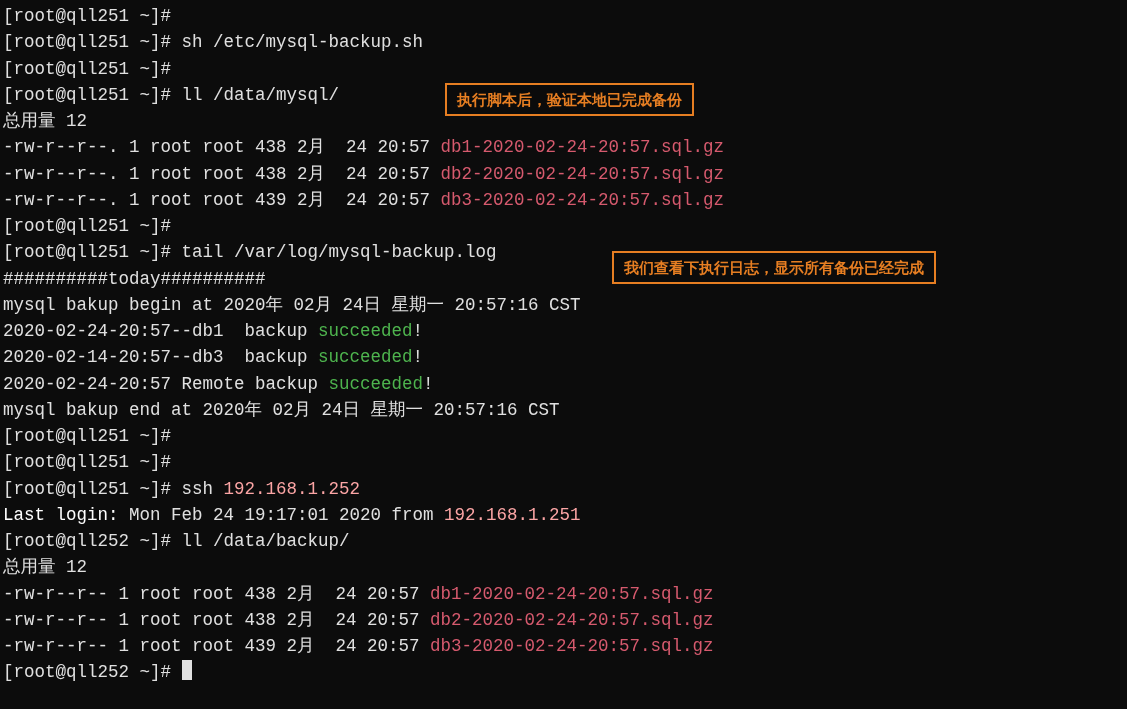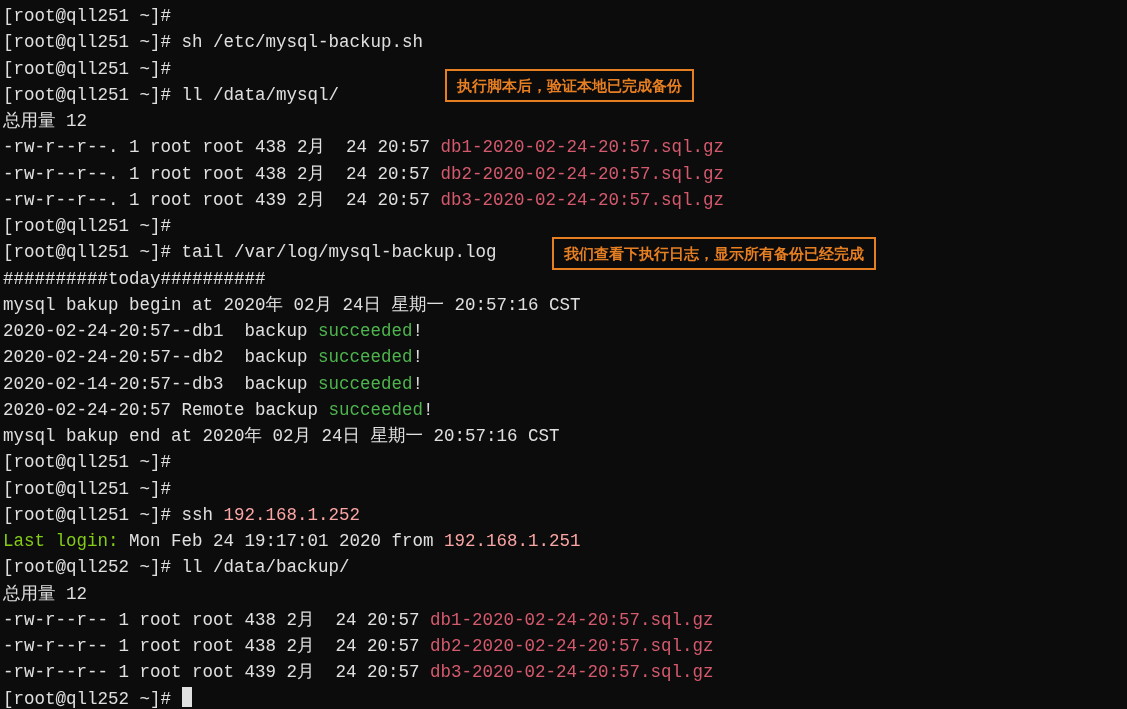--- a/index.html
+++ b/index.html
@@ -19,34 +19,35 @@
       position: relative;
     }
     .line {
       white-space: pre;
       position: relative;
     }
     .cmd { color: #e0e0e0; }
     .filename { color: #d65a6e; }
     .success { color: #4eb44e; }
     .ip { color: #fca5a5; }
-    .login-label { color: #84cc16; margin-top: 24px; }
+    .login-label { color: #ffffff; margin-top: 24px; }
     .annotation {
       position: absolute;
       border: 2px solid #e67e22;
       color: #e67e22;
       font-family: 'Microsoft YaHei', sans-serif;
       font-size: 15px;
       padding: 4px 10px;
       background: rgba(12,12,12,0.1);
       font-weight: bold;
       line-height: 1.4;
+      margin-top: 14px;
     }
     .ann1 { top: 69px; left: 445px; }
-    .ann2 { top: 237px; left: 552px; text-align: right; }
+    .ann2 { top: 237px; left: 612px; text-align: right; }
     .ann3 { top: 490px; left: 762px; width: 338px; }
     .cursor {
       display: inline-block;
       width: 10px;
       height: 20px;
       background: #e0e0e0;
       vertical-align: text-bottom;
       margin-bottom: 2px;
     }
   </style>
@@ -61,21 +62,20 @@
 <div class="line"><span>[root@qll251 ~]# </span><span class="cmd">ll /data/mysql/</span></div>
 <div class="line"><span>总用量 12</span></div>
 <div class="line"><span>-rw-r--r--. 1 root root 438 2月  24 20:57 </span><span class="filename">db1-2020-02-24-20:57.sql.gz</span></div>
 <div class="line"><span>-rw-r--r--. 1 root root 438 2月  24 20:57 </span><span class="filename">db2-2020-02-24-20:57.sql.gz</span></div>
 <div class="line"><span>-rw-r--r--. 1 root root 439 2月  24 20:57 </span><span class="filename">db3-2020-02-24-20:57.sql.gz</span></div>
 <div class="line"><span>[root@qll251 ~]#</span></div>
 <div class="line"><span>[root@qll251 ~]# </span><span class="cmd">tail /var/log/mysql-backup.log</span></div>
 <div class="line"><span>##########today##########</span></div>
 <div class="line"><span>mysql bakup begin at 2020年 02月 24日 星期一 20:57:16 CST</span></div>
 <div class="line"><span>2020-02-24-20:57--db1  backup </span><span class="success">succeeded</span><span>!</span></div>
-<div class="line"><span>2020-02-24-20:57--db2  backup </span><span class="success">succeeded</span><span>!</span></div>
 <div class="line"><span>2020-02-14-20:57--db3  backup </span><span class="success">succeeded</span><span>!</span></div>
 <div class="line"><span>2020-02-24-20:57 Remote backup </span><span class="success">succeeded</span><span>!</span></div>
 <div class="line"><span>mysql bakup end at 2020年 02月 24日 星期一 20:57:16 CST</span></div>
 <div class="line"><span>[root@qll251 ~]#</span></div>
 <div class="line"><span>[root@qll251 ~]#</span></div>
 <div class="line"><span>[root@qll251 ~]# </span><span class="cmd">ssh </span><span class="ip">192.168.1.252</span></div>
 <div class="line"><span class="login-label">Last login:</span><span> Mon Feb 24 19:17:01 2020 from </span><span class="ip">192.168.1.251</span></div>
 <div class="line"><span>[root@qll252 ~]# </span><span class="cmd">ll /data/backup/</span></div>
 <div class="line"><span>总用量 12</span></div>
 <div class="line"><span>-rw-r--r-- 1 root root 438 2月  24 20:57 </span><span class="filename">db1-2020-02-24-20:57.sql.gz</span></div>

